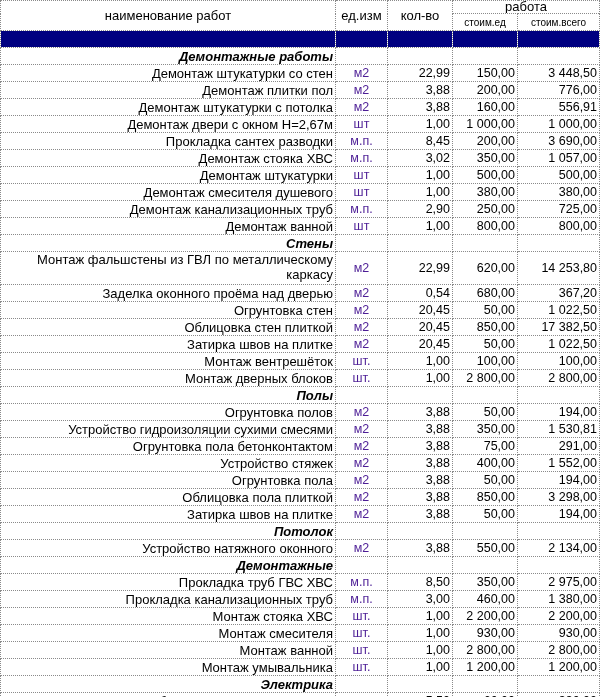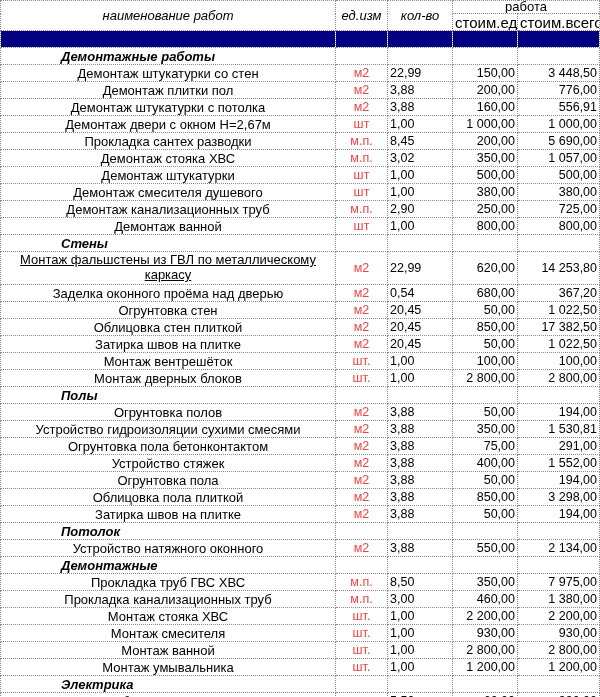--- a/index.html
+++ b/index.html
@@ -5,30 +5,30 @@
   html, body { margin: 0; padding: 0; background: #ffffff; }
   body { width: 600px; height: 697px; overflow: hidden; font-family: "Liberation Sans", sans-serif; font-size: 12.5px; color: #000; }
   table.sheet { border-collapse: collapse; table-layout: fixed; width: 599px; }
   table.sheet td { border: 1px dotted #8a8a8a; padding: 0 2px; height: 16px; line-height: 15px; white-space: nowrap; overflow: hidden; }
   col.c-name { width: 335px; }
   col.c-unit { width: 52px; }
   col.c-qty { width: 65px; }
   col.c-price { width: 65px; }
   col.c-total { width: 82px; }
   .hdr td { text-align: center; font-size: 13px; }
-  .hdr-main { height: 26px !important; vertical-align: middle; font-style: italic; }
-  .hdr-sub td { font-size: 15px; height: 14px; line-height: 13px; }
+  .hdr-main { height: 26px !important; vertical-align: middle; }
+  .hdr-sub td { font-size: 10px; height: 14px; line-height: 13px; }
   .band td { background: #000080; height: 11px; padding: 0; border-color: #4a4a9a; }
-  .section td.sec-name { text-align: left; font-weight: bold; font-style: italic; font-size: 13px; padding-left: 60px; }
-  .row td.name { text-align: center; font-size: 13px; }
-  .row td.unit { text-align: center; color: #ef4444; }
+  .section td.sec-name { text-align: right; font-weight: bold; font-style: italic; font-size: 13px; padding-left: 60px; }
+  .row td.name { text-align: right; font-size: 13px; }
+  .row td.unit { text-align: center; color: #4c1d95; }
   .row td.num { text-align: right; }
-  .row td.qty { text-align: left; }
+  .row td.qty { text-align: right; }
   .row.tall td { height: 32px; }
-  .row.tall td.name { white-space: normal; line-height: 15px; vertical-align: top; text-decoration: underline; }
+  .row.tall td.name { white-space: normal; line-height: 15px; vertical-align: top; }
 </style>
 </head>
 <body>
 
 <table class="sheet">
   <colgroup>
     <col class="c-name">
       <col class="c-unit">
       <col class="c-qty">
       <col class="c-price">
@@ -85,21 +85,21 @@
         <td class="unit">шт</td>
         <td class="num qty">1,00</td>
         <td class="num">1 000,00</td>
         <td class="num">1 000,00</td>
       </tr>
       <tr class="row">
         <td class="name">Прокладка сантех разводки</td>
         <td class="unit">м.п.</td>
         <td class="num qty">8,45</td>
         <td class="num">200,00</td>
-        <td class="num">5 690,00</td>
+        <td class="num">3 690,00</td>
       </tr>
       <tr class="row">
         <td class="name">Демонтаж стояка ХВС</td>
         <td class="unit">м.п.</td>
         <td class="num qty">3,02</td>
         <td class="num">350,00</td>
         <td class="num">1 057,00</td>
       </tr>
       <tr class="row">
         <td class="name">Демонтаж штукатурки</td>
@@ -260,21 +260,21 @@
         <td></td>
         <td></td>
         <td></td>
         <td></td>
       </tr>
       <tr class="row">
         <td class="name">Прокладка труб ГВС ХВС</td>
         <td class="unit">м.п.</td>
         <td class="num qty">8,50</td>
         <td class="num">350,00</td>
-        <td class="num">7 975,00</td>
+        <td class="num">2 975,00</td>
       </tr>
       <tr class="row">
         <td class="name">Прокладка канализационных труб</td>
         <td class="unit">м.п.</td>
         <td class="num qty">3,00</td>
         <td class="num">460,00</td>
         <td class="num">1 380,00</td>
       </tr>
       <tr class="row">
         <td class="name">Монтаж стояка ХВС</td>

